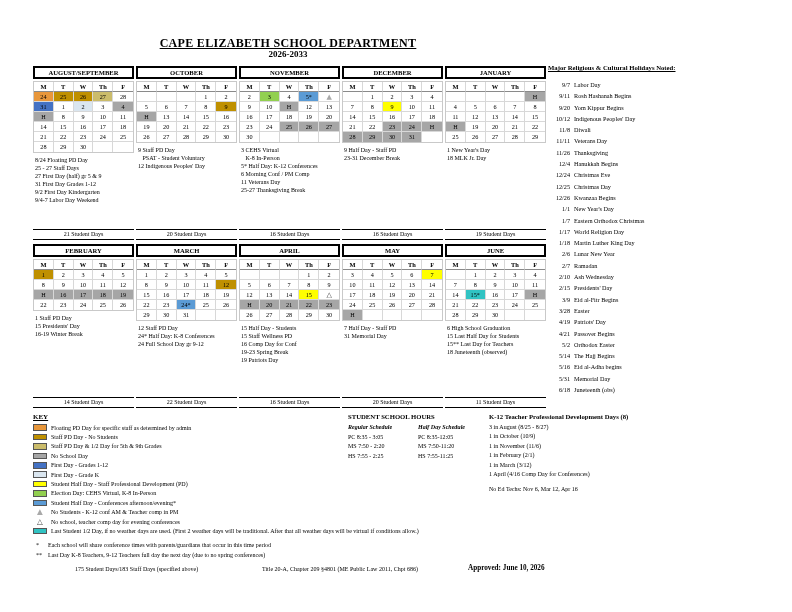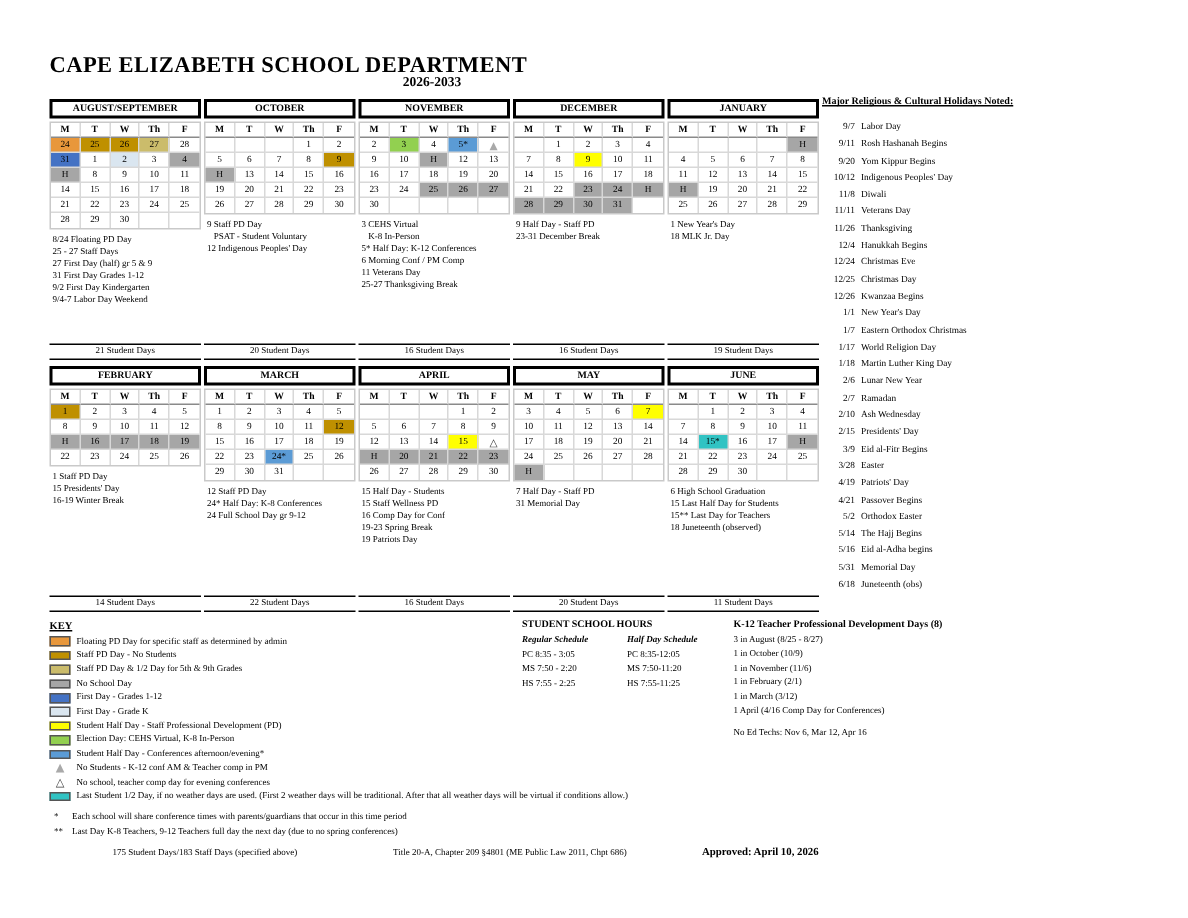--- a/index.html
+++ b/index.html
@@ -1,18 +1,18 @@
 <!DOCTYPE html>
 <html><head>
 <meta charset="utf-8">
 <style>
   html,body{margin:0;padding:0;}
   body{background:#777;}
   .page{position:relative;width:792px;height:612px;background:#ffffff;font-family:"Liberation Serif",serif;color:#000;overflow:hidden;}
-  .doc-title{position:absolute;top:36px;left:33px;width:510px;text-align:left;font-weight:bold;font-size:15px;letter-spacing:.3px;}
+  .doc-title{position:absolute;top:36px;left:33px;width:510px;text-align:center;font-weight:bold;font-size:12px;letter-spacing:.3px;text-decoration:underline;}
   .doc-subtitle{position:absolute;top:49px;left:33px;width:510px;text-align:center;font-weight:bold;font-size:9px;}
 
   .cal-row{position:absolute;left:33px;display:flex;gap:2px;}
   #cal-row-1{top:66px;}
   #cal-row-2{top:244px;}
   .month{width:101px;display:flex;flex-direction:column;box-sizing:border-box;}
   #cal-row-1 .month{height:174px;}
   #cal-row-2 .month{height:164px;}
   .m-head{border:2px solid #000;background:#fff;font-weight:bold;font-size:6.6px;text-align:center;line-height:9px;height:9px;overflow:hidden;}
   .grid{margin-top:2px;width:101px;box-sizing:border-box;border:1px solid #c9c9c9;}
@@ -812,14 +812,14 @@
     <div class="pd-noed">No Ed Techs:  Nov 6, Mar 12, Apr 16</div>
   </div>
 
   <div class="footnotes" id="footnotes">
       <div class="fn-line">*      Each school will share conference times with parents/guardians that occur in this time period</div>
       <div class="fn-line">**    Last Day K-8 Teachers, 9-12 Teachers full day the next day (due to no spring conferences)</div>
     </div>
 
   <div class="footer-left">175 Student Days/183 Staff Days (specified above)</div>
   <div class="footer-center">Title 20-A, Chapter 209 §4801 (ME Public Law 2011, Chpt 686)</div>
-  <div class="footer-right">Approved:  April 10, 2026</div>
+  <div class="footer-right">Approved:  June 10, 2026</div>
 </div>
 
 </body></html>

